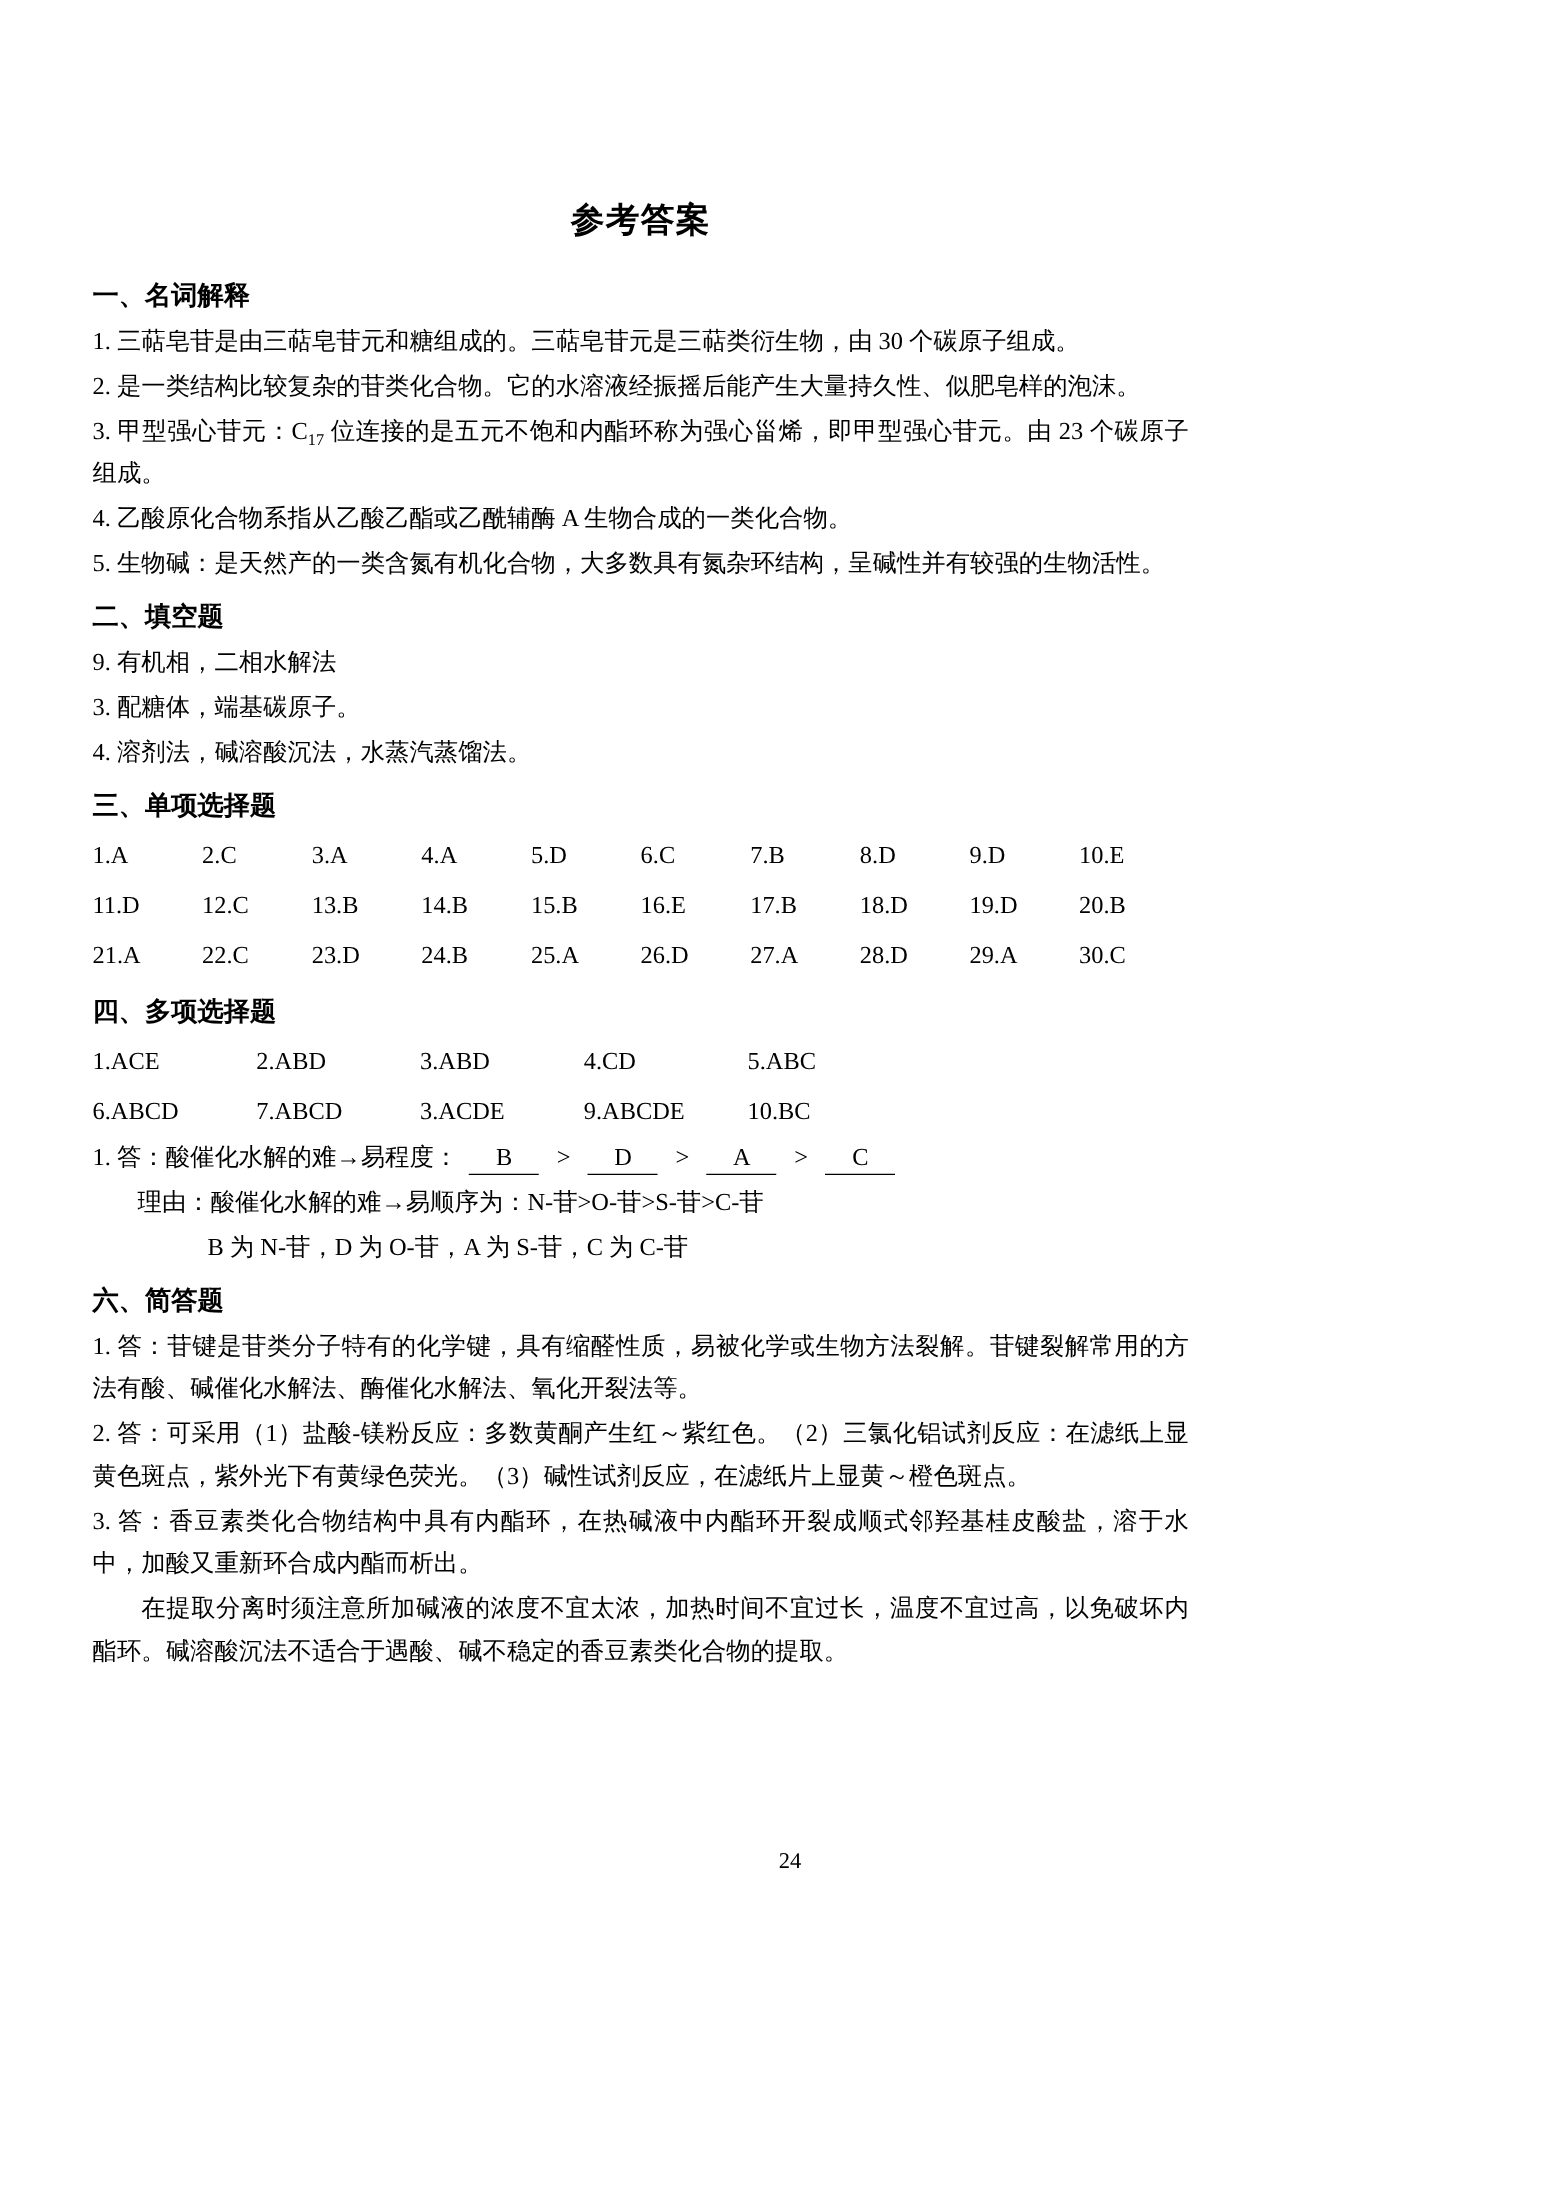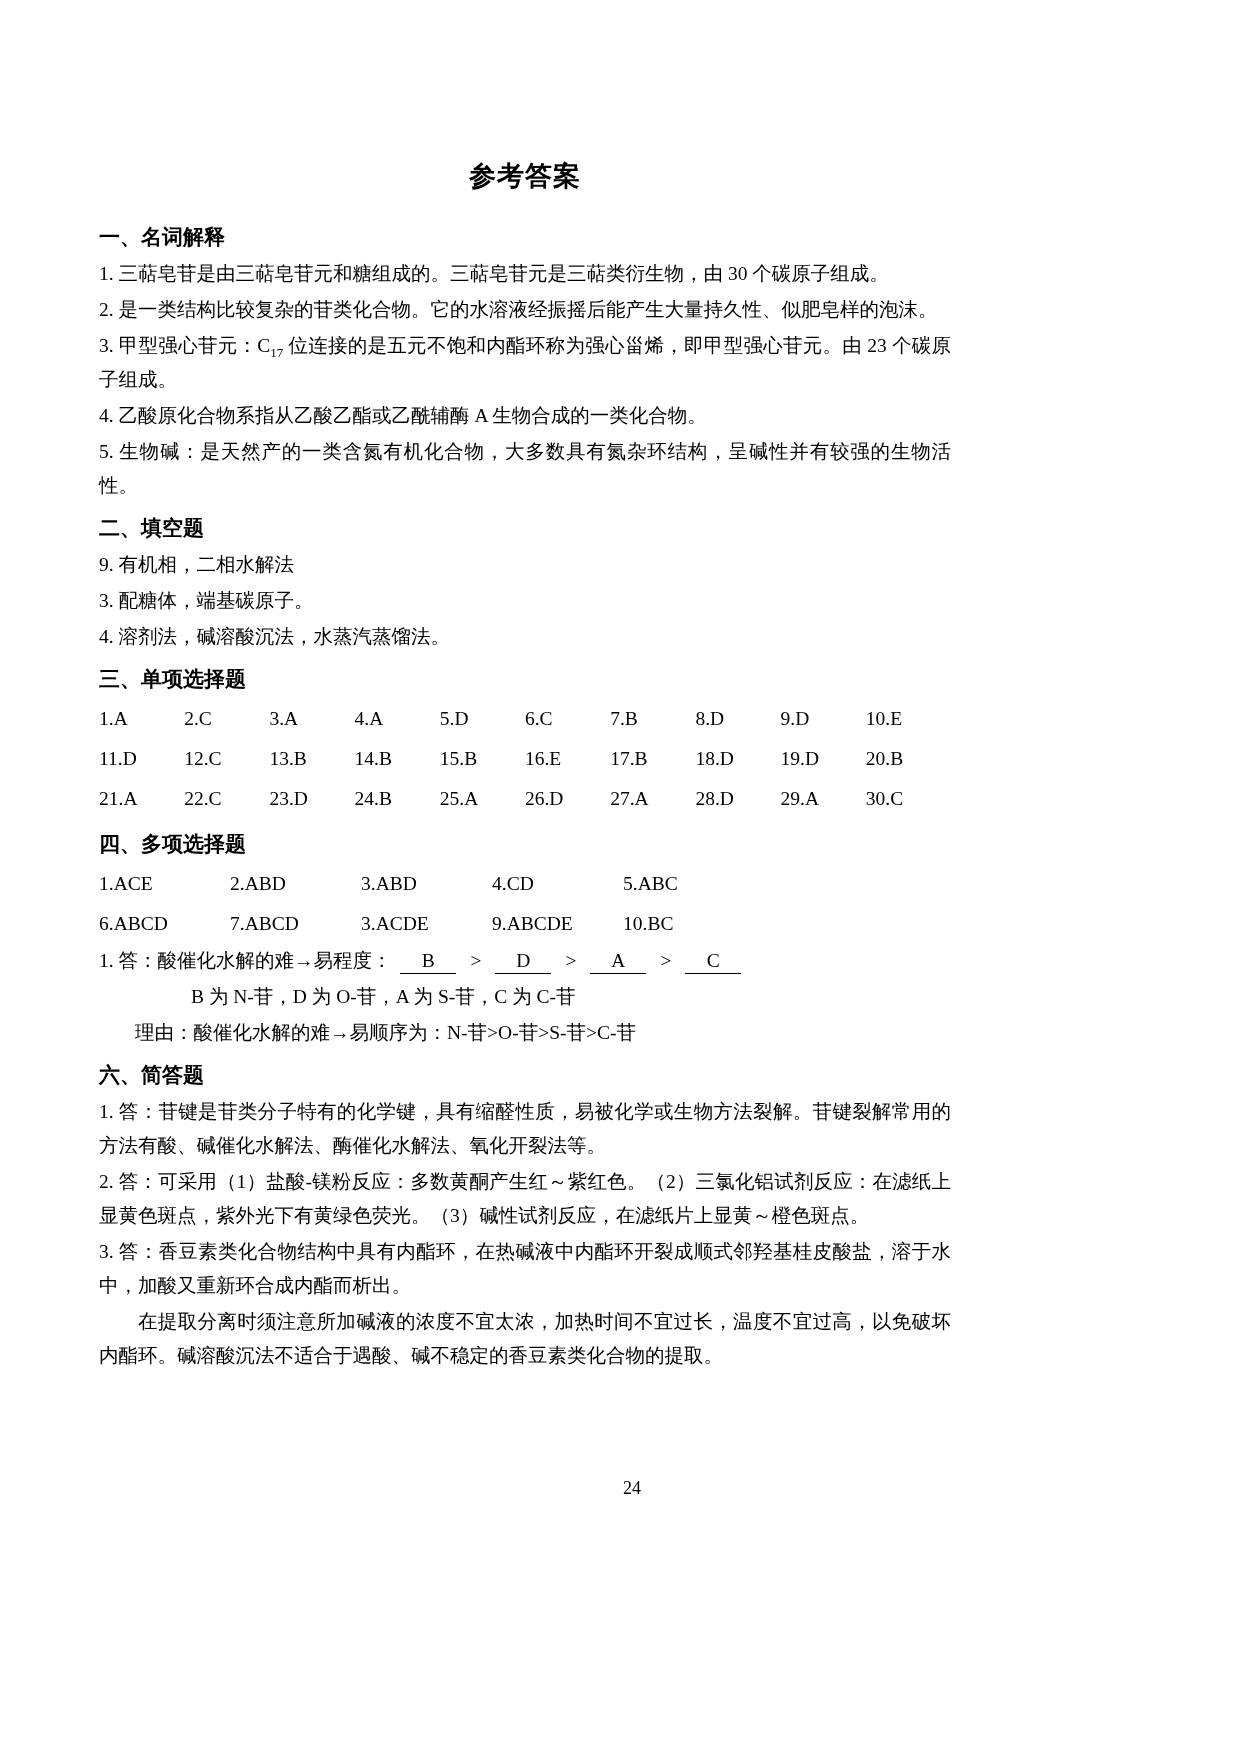--- a/index.html
+++ b/index.html
@@ -7,21 +7,21 @@
     width: 1240px;
     height: 1753px;
     background: #ffffff;
     color: #000000;
     font-family: "Liberation Serif", "DejaVu Serif", serif;
     position: relative;
   }
   .page {
     box-sizing: border-box;
     width: 1239px;
-    padding: 158px 288px 0 99px;
+    padding: 158px 288px 0 74px;
   }
   .doc-title {
     text-align: center;
     font-family: "Liberation Sans", "DejaVu Sans", sans-serif;
     font-size: 27px;
     font-weight: bold;
     margin: 0 0 26px 0;
     letter-spacing: 1px;
   }
   .sec-heading {
@@ -136,22 +136,22 @@
     <span>7.ABCD</span>
     <span>3.ACDE</span>
     <span>9.ABCDE</span>
     <span>10.BC</span>
   </div>
 
   <p class="para gap-top">
     <span>1. 答：酸催化水解的难→易程度：</span>
     <span class="blank">B</span><span class="gt-sep">&gt;</span><span class="blank">D</span><span class="gt-sep">&gt;</span><span class="blank">A</span><span class="gt-sep">&gt;</span><span class="blank">C</span>
   </p>
+  <p class="para indent-1">理由：酸催化水解的难→易顺序为：N-苷&gt;O-苷&gt;S-苷&gt;C-苷</p>
   <p class="para indent-2">B 为 N-苷，D 为 O-苷，A 为 S-苷，C 为 C-苷</p>
-  <p class="para indent-1">理由：酸催化水解的难→易顺序为：N-苷&gt;O-苷&gt;S-苷&gt;C-苷</p>
 
   <div class="sec-heading">六、简答题</div>
   <p class="para">1. 答：苷键是苷类分子特有的化学键，具有缩醛性质，易被化学或生物方法裂解。苷键裂解常用的方法有酸、碱催化水解法、酶催化水解法、氧化开裂法等。</p>
   <p class="para">2. 答：可采用（1）盐酸-镁粉反应：多数黄酮产生红～紫红色。（2）三氯化铝试剂反应：在滤纸上显黄色斑点，紫外光下有黄绿色荧光。（3）碱性试剂反应，在滤纸片上显黄～橙色斑点。</p>
   <p class="para">3. 答：香豆素类化合物结构中具有内酯环，在热碱液中内酯环开裂成顺式邻羟基桂皮酸盐，溶于水中，加酸又重新环合成内酯而析出。</p>
   <p class="para first-indent">在提取分离时须注意所加碱液的浓度不宜太浓，加热时间不宜过长，温度不宜过高，以免破坏内酯环。碱溶酸沉法不适合于遇酸、碱不稳定的香豆素类化合物的提取。</p>
 
 </div>
 
 <div class="page-number">24</div>

